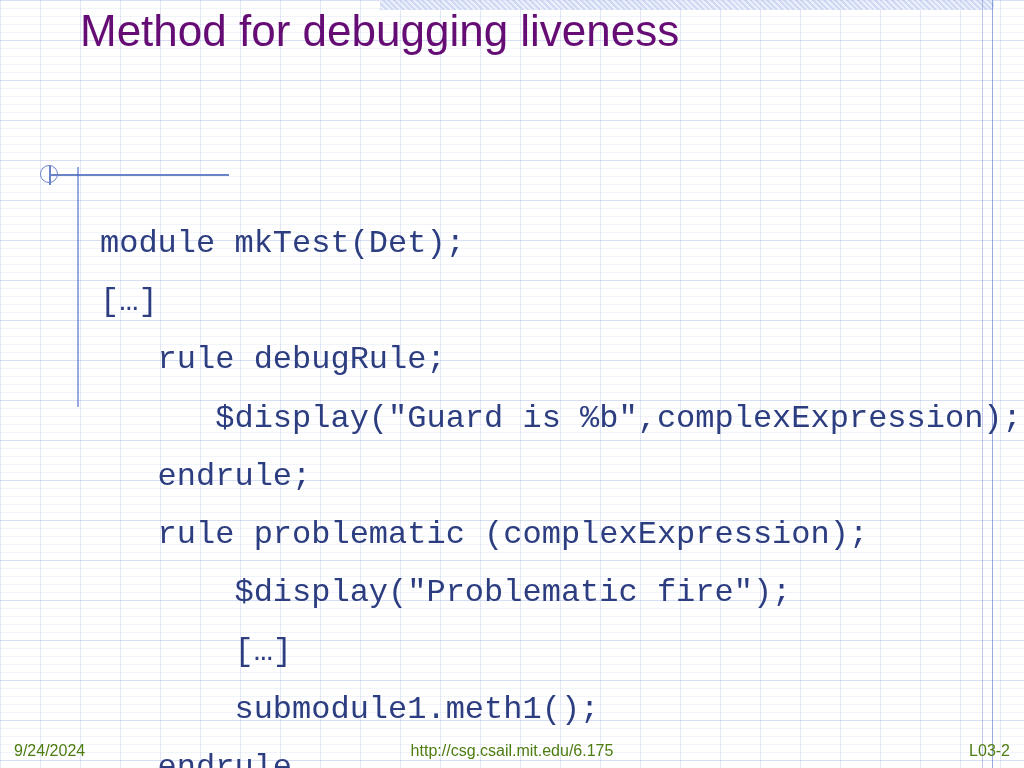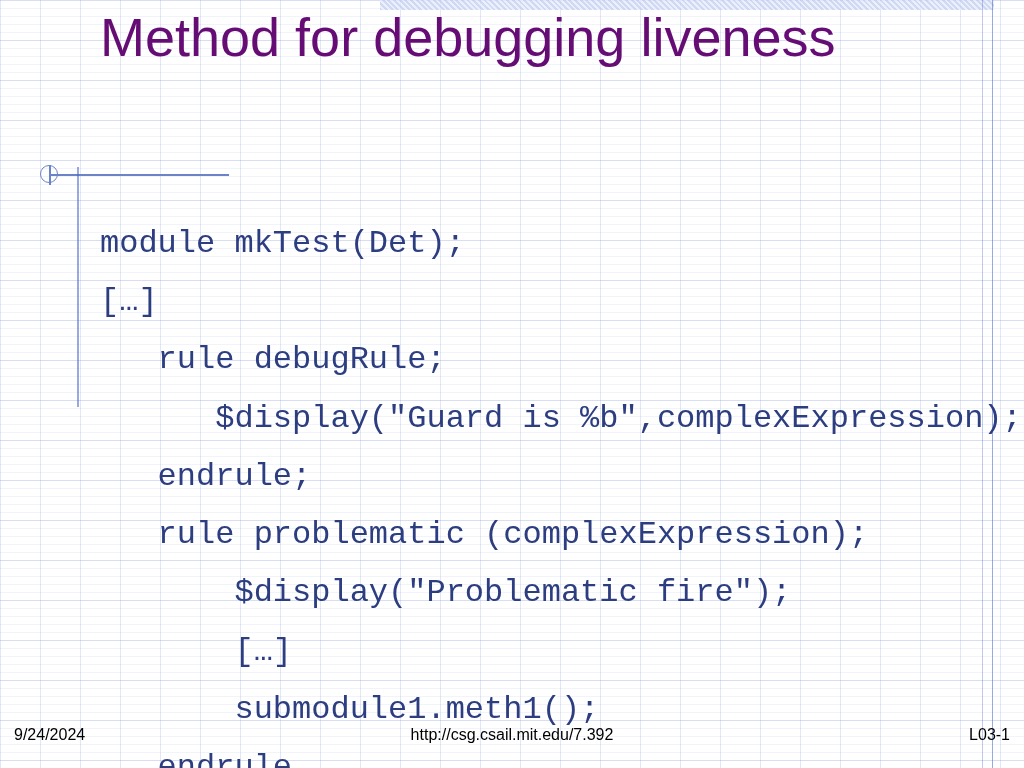--- a/index.html
+++ b/index.html
@@ -32,25 +32,24 @@
     background: rgba(70,100,200,0.35);
   }
   .vline.a { left: 982px; }
   .vline.b { left: 992px; background: rgba(70,100,200,0.55); }
 
   
   .title {
     position: absolute;
     left: 80px; top: 6px;
     width: 820px;
-    font-size: 54px;
+    font-size: 44px;
     line-height: 1.15;
     color: #660d75;
     font-weight: 400;
-    padding-left: 20px;
   }
 
   
   .bullet {
     position: absolute;
     left: 40px; top: 165px;
     width: 18px; height: 18px;
     border: 1.5px solid #6b84c8;
     border-radius: 50%;
     background: transparent;
@@ -82,26 +81,26 @@
     font-family: "Courier New", Courier, monospace;
     font-size: 32px;
     line-height: 1.82;
     color: #2c3d80;
     white-space: pre;
   }
 
   
   .footer {
     position: absolute;
-    left: 0; right: 0; bottom: 24px;
+    left: 0; right: 0; bottom: 8px;
     display: flex;
     justify-content: space-between;
     padding: 0 14px;
     font-size: 16px;
-    color: #000000;
+    color: #4d7c0f;
     margin-top: 8px;
   }
   .footer .center { position: absolute; left: 0; right: 0; text-align: center; }
 </style>
 </head>
 <body>
 
 <div class="grid"></div>
 <div class="topstrip"></div>
 <div class="vline a"></div>
@@ -120,15 +119,15 @@
    endrule;
    rule problematic (complexExpression);
        $display("Problematic fire");
        […]
        submodule1.meth1();
    endrule
 endmodule</pre>
 
 <div class="footer">
   <span>9/24/2024</span>
-  <span class="center">http://csg.csail.mit.edu/7.392</span>
-  <span>L03-1</span>
+  <span class="center">http://csg.csail.mit.edu/6.175</span>
+  <span>L03-2</span>
 </div>
 
 </body></html>

